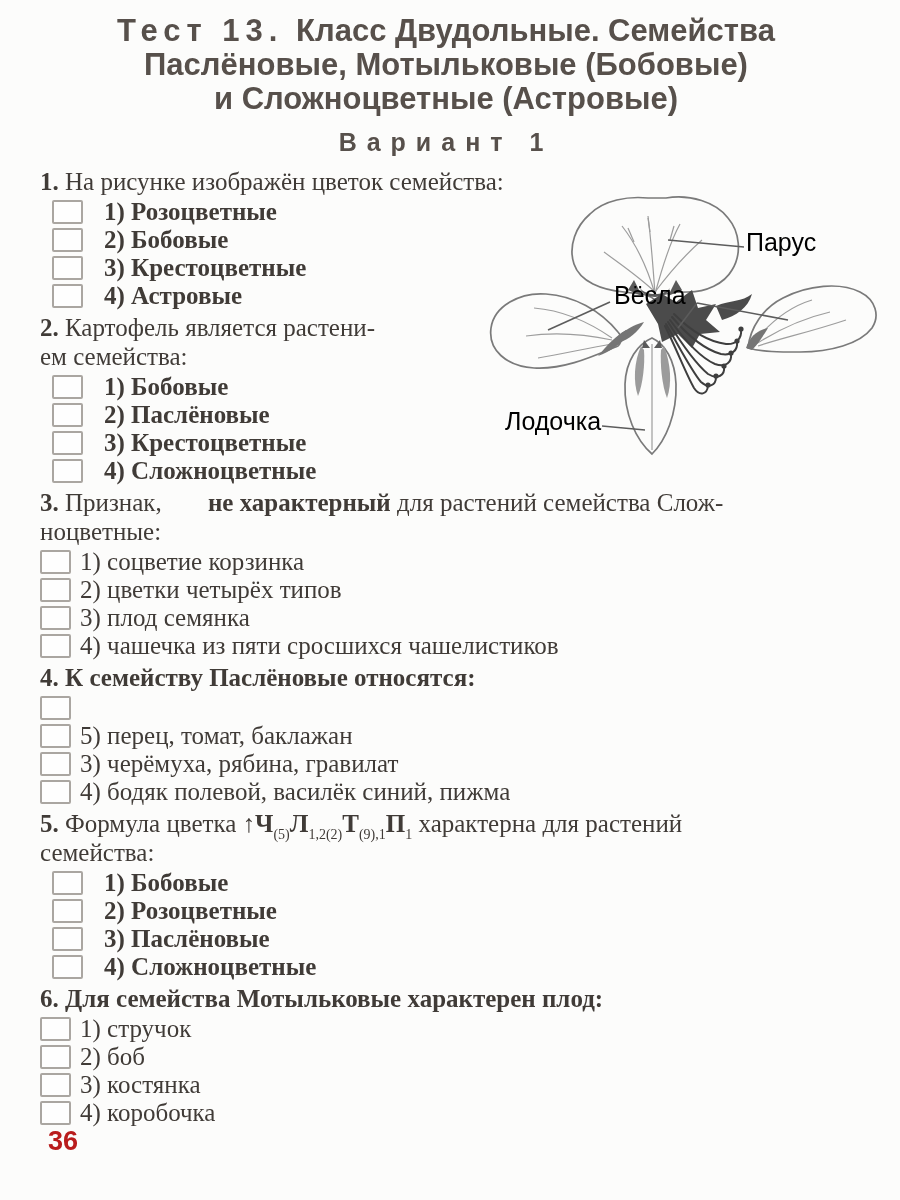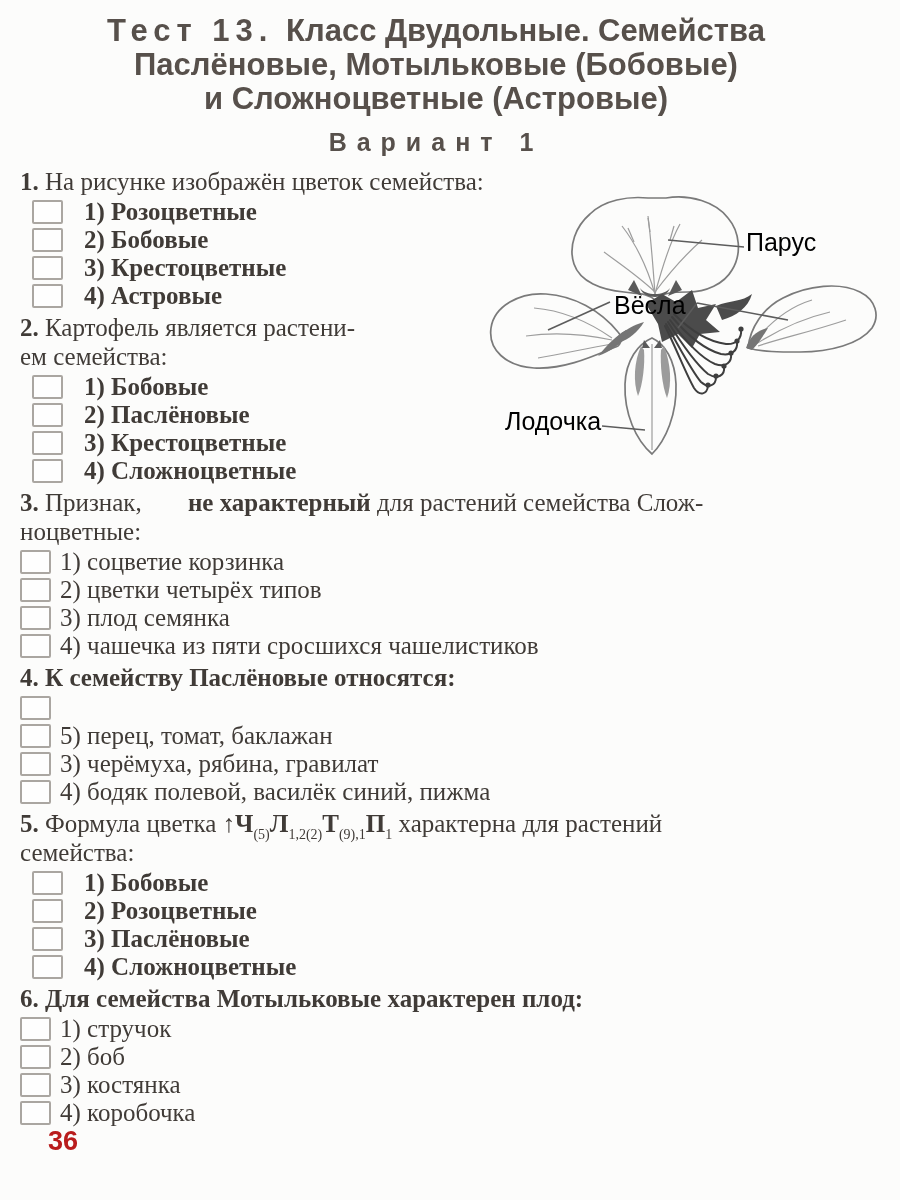--- a/index.html
+++ b/index.html
@@ -3,21 +3,21 @@
 <meta charset="utf-8">
 <style>
   html,body{margin:0;padding:0;background:#e8e8e6;}
   .page{
     position:relative;width:900px;height:1200px;margin:0 auto;
     background:var(--page-bg,#fcfcfb);
     font-family:"Liberation Serif",serif;
     color:var(--body-text,#403b37);
     overflow:hidden;
   }
-  .content{padding:14px 48px 0 20px;}
+  .content{padding:14px 48px 0 40px;}
 
   
   .title{margin:0;text-align:center;font-family:"Liberation Sans",sans-serif;
     font-weight:bold;font-size:31px;line-height:34px;color:var(--title-text,#57504b);}
   .title .tline{display:block;}
   .ls{letter-spacing:6px;margin-right:4px;}
   .variant{margin-top:12px;text-align:center;font-family:"Liberation Sans",sans-serif;
     font-weight:bold;font-size:25px;letter-spacing:10px;color:var(--title-text,#57504b);}
 
   
@@ -43,21 +43,21 @@
   
   .fbase{font-weight:bold;}
   .formula sub{font-size:14px;line-height:0;vertical-align:-7px;letter-spacing:0;}
 
   
   .figure{position:absolute;left:478px;top:188px;width:406px;height:284px;z-index:1;}
   .figure svg{position:absolute;left:0;top:0;}
   .fig-label{position:absolute;font-family:"Liberation Sans",sans-serif;
     font-size:25px;color:#000000;white-space:nowrap;}
   .lbl-sail{left:268px;top:40px;}
-  .lbl-oars{left:136px;top:103px;}
+  .lbl-oars{left:136px;top:93px;}
   .lbl-keel{left:27px;top:219px;}
 
   
   .pagenum{position:absolute;left:48px;top:1126px;
     font-family:"Liberation Sans",sans-serif;font-weight:bold;
     font-size:27px;color:#b91c1c;}
 </style>
 </head>
 <body>
 

